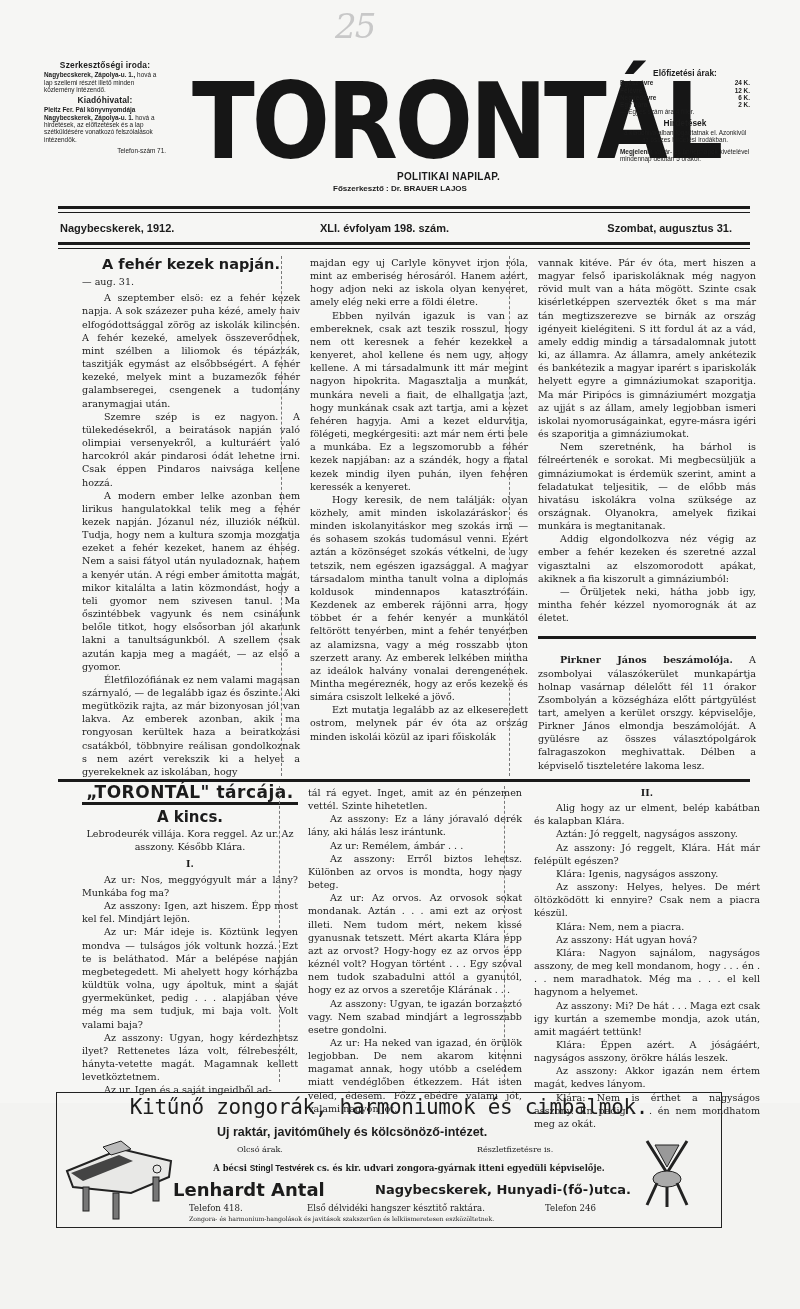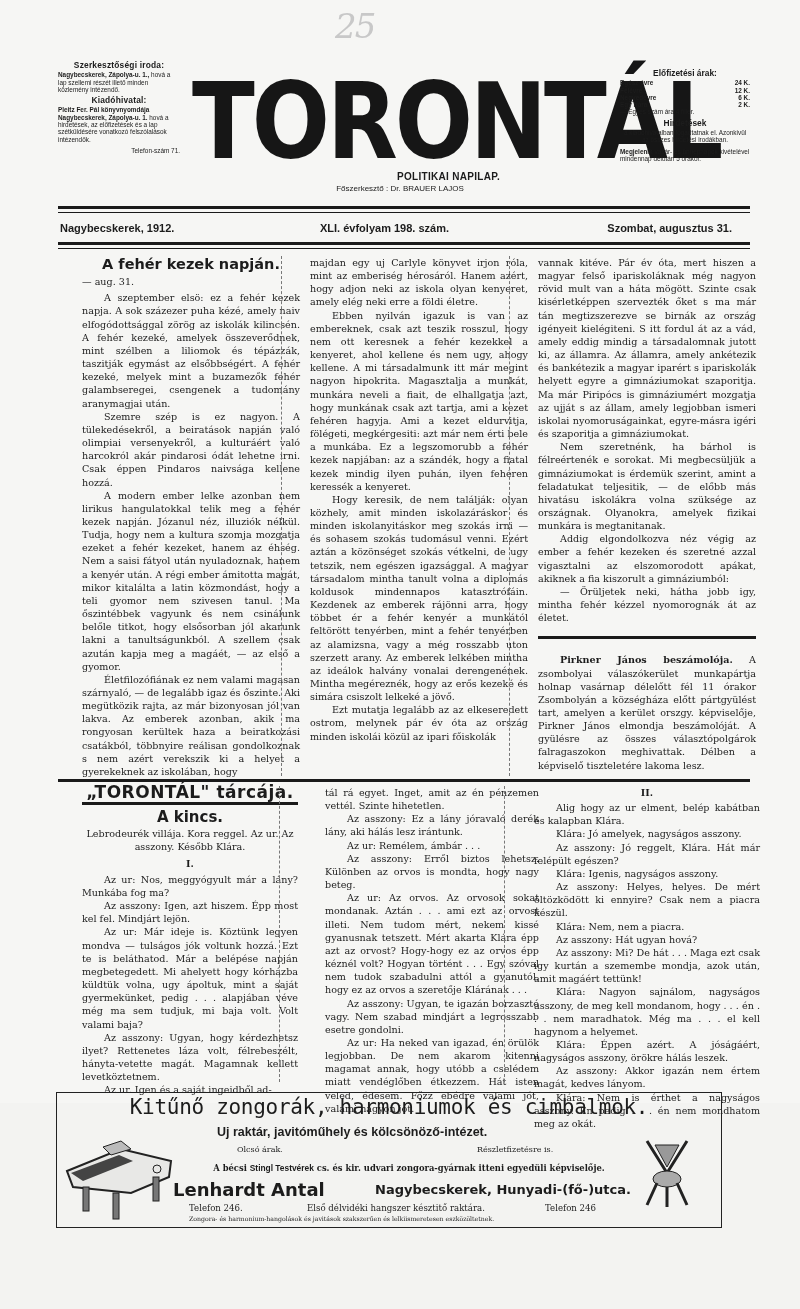--- a/index.html
+++ b/index.html
@@ -1,28 +1,28 @@
 <!DOCTYPE html>
 <html><head>
 <meta charset="utf-8">
 <style>
   html,body{margin:0;padding:0;background:#f3f3f1;}
   body{width:800px;height:1309px;position:relative;overflow:hidden;font-family:"DejaVu Serif",serif;color:#1c1c1c;}
   .page{position:absolute;left:0;top:0;width:800px;height:1103px;background:#f6f6f4;}
   .handwrite{position:absolute;left:335px;top:6px;font-family:"DejaVu Serif",serif;font-style:italic;font-size:34px;color:#c8c8c8;letter-spacing:-2px;}
-  .hdr-left{position:absolute;left:58px;top:62px;width:122px;font-family:"Liberation Sans",sans-serif;font-size:6.4px;line-height:7.3px;}
+  .hdr-left{position:absolute;left:44px;top:62px;width:122px;font-family:"Liberation Sans",sans-serif;font-size:6.4px;line-height:7.3px;}
   .hdr-left h4{margin:0 0 2px 0;font-size:8.4px;text-align:center;font-weight:bold;letter-spacing:0.2px;}
   .hdr-left p{margin:0 0 4px 0;}
   .bold{font-weight:bold;}
   .hdr-right{position:absolute;left:620px;top:70px;width:130px;font-family:"Liberation Sans",sans-serif;font-size:6.4px;line-height:7.3px;}
   .hdr-right h4{margin:0 0 2px 0;font-size:8.4px;text-align:center;font-weight:bold;}
   .price-row{display:flex;justify-content:space-between;font-weight:bold;}
   .masthead{position:absolute;left:192px;top:60px;width:408px;height:108px;font-family:"DejaVu Sans",sans-serif;font-weight:bold;font-size:92px;line-height:108px;letter-spacing:-3px;text-align:center;color:#161616;transform:scaleY(1.15);transform-origin:top;}
   .subtitle{position:absolute;left:300px;top:171px;width:200px;text-align:right;font-family:"Liberation Sans",sans-serif;font-weight:bold;font-size:10px;letter-spacing:0.3px;}
-  .editor{position:absolute;left:280px;top:184px;width:240px;text-align:center;font-family:"Liberation Sans",sans-serif;font-size:8px;}
+  .editor{position:absolute;left:280px;top:184px;width:240px;text-align:center;font-family:"Liberation Sans",sans-serif;font-size:8px;font-weight:bold;}
   .rule{position:absolute;left:58px;width:692px;background:#1a1a1a;}
   .dateline{position:absolute;top:222px;left:58px;width:692px;height:16px;font-family:"Liberation Sans",sans-serif;font-weight:bold;font-size:11px;}
   .dateline span{position:absolute;top:0;}
   .col{position:absolute;font-size:9.6px;line-height:13.15px;text-align:justify;margin-left:24px;}
   .col p{margin:0;text-indent:22px;}
   .col p.noind{text-indent:0;}
   .art-title{font-family:"DejaVu Sans",sans-serif;font-weight:bold;font-size:14.5px;text-align:center;margin:4px 0 4px 0;}
   .dateref{text-align:left;margin:0 0 3px 0;}
   .vsep{position:absolute;width:0;border-left:1px dashed #777;}
   .short-rule{height:3px;background:#1a1a1a;margin:12px 0 14px 0;}
@@ -123,59 +123,59 @@
     <div class="kincs">A kincs.</div>
     <p class="center">Lebrodeurék villája. Kora reggel. Az ur. Az asszony. Később Klára.</p>
     <p class="center" style="font-weight:bold;margin:3px 0;">I.</p>
     <p>Az ur: Nos, meggyógyult már a lány? Munkába fog ma?</p>
     <p>Az asszony: Igen, azt hiszem. Épp most kel fel. Mindjárt lejön.</p>
     <p>Az ur: Már ideje is. Köztünk legyen mondva — tulságos jók voltunk hozzá. Ezt te is beláthatod. Már a belépése napján megbetegedett. Mi ahelyett hogy kórházba küldtük volna, ugy ápoltuk, mint a saját gyermekünket, pedig . . . alapjában véve még ma sem tudjuk, mi baja volt. Volt valami baja?</p>
     <p>Az asszony: Ugyan, hogy kérdezhetsz ilyet? Rettenetes láza volt, félrebeszélt, hányta-vetette magát. Magamnak kellett levetköztetnem.</p>
     <p>Az ur. Igen és a saját ingeidből ad-</p>
   </div>
   <div class="vsep" style="left:279px;top:786px;height:296px;"></div>
-  <div class="col" style="left:301px;top:786px;width:214px;">
+  <div class="col" style="left:284px;top:786px;width:214px;">
     <p class="noind">tál rá egyet. Inget, amit az én pénzemen vettél. Szinte hihetetlen.</p>
     <p>Az asszony: Ez a lány jóravaló derék lány, aki hálás lesz irántunk.</p>
     <p>Az ur: Remélem, ámbár . . .</p>
     <p>Az asszony: Erről biztos lehetsz. Különben az orvos is mondta, hogy nagy beteg.</p>
     <p>Az ur: Az orvos. Az orvosok sokat mondanak. Aztán . . . ami ezt az orvost illeti. Nem tudom mért, nekem kissé gyanusnak tetszett. Mért akarta Klára épp azt az orvost? Hogy-hogy ez az orvos épp kéznél volt? Hogyan történt . . . Egy szóval nem tudok szabadulni attól a gyanutól, hogy ez az orvos a szeretője Klárának . . .</p>
     <p>Az asszony: Ugyan, te igazán borzasztó vagy. Nem szabad mindjárt a legrosszabb esetre gondolni.</p>
     <p>Az ur: Ha neked van igazad, én örülök legjobban. De nem akarom kitenni magamat annak, hogy utóbb a cselédem miatt vendéglőben étkezzem. Hát isten veled, édesem. Főzz ebédre valami jót, valami nagyon jót.</p>
   </div>
   <div class="vsep" style="left:504px;top:786px;height:296px;"></div>
   <div class="col" style="left:510px;top:786px;width:226px;">
     <p class="center" style="font-weight:bold;margin-bottom:2px;">II.</p>
     <p>Alig hogy az ur elment, belép kabátban és kalapban Klára.</p>
-    <p>Klára: Jó amelyek, nagyságos asszony.</p>
+    <p>Aztán: Jó reggelt, nagyságos asszony.</p>
     <p>Az asszony: Jó reggelt, Klára. Hát már felépült egészen?</p>
     <p>Klára: Igenis, nagyságos asszony.</p>
     <p>Az asszony: Helyes, helyes. De mért öltözködött ki ennyire? Csak nem a piacra készül.</p>
     <p>Klára: Nem, nem a piacra.</p>
     <p>Az asszony: Hát ugyan hová?</p>
+    <p>Klára: Nagyon sajnálom, nagyságos asszony, de meg kell mondanom, hogy . . . én . . . nem maradhatok. Még ma . . . el kell hagynom a helyemet.</p>
     <p>Az asszony: Mi? De hát . . . Maga ezt csak igy kurtán a szemembe mondja, azok után, amit magáért tettünk!</p>
-    <p>Klára: Nagyon sajnálom, nagyságos asszony, de meg kell mondanom, hogy . . . én . . . nem maradhatok. Még ma . . . el kell hagynom a helyemet.</p>
     <p>Klára: Éppen azért. A jóságáért, nagyságos asszony, örökre hálás leszek.</p>
     <p>Az asszony: Akkor igazán nem értem magát, kedves lányom.</p>
     <p>Klára: Nem is érthet a nagyságos asszony. En pedig . . . én nem mondhatom meg az okát.</p>
   </div>
 
   <div class="ad">
     <div class="ad-head">Kitűnő zongorák, harmoniumok és cimbalmok.</div>
     <div class="ad-sub">Uj raktár, javitóműhely és kölcsönöző-intézet.</div>
     <div class="ad-small" style="left:180px;top:52px;">Olcsó árak.</div>
     <div class="ad-small" style="left:420px;top:52px;">Részletfizetésre is.</div>
     <div class="ad-small" style="left:132px;top:70px;width:440px;text-align:center;font-size:8.4px;font-weight:bold;">
       <span>A bécsi</span>
       <b style="font-family:'Liberation Sans',sans-serif;">Stingl Testvérek</b>
       <span>cs. és kir. udvari zongora-gyárnak itteni egyedüli képviselője.</span>
     </div>
     <div class="ad-lenhardt">Lenhardt Antal</div>
     <div class="ad-addr">Nagybecskerek, Hunyadi-(fő-)utca.</div>
-    <div class="ad-small" style="left:132px;top:110px;font-size:8.6px;">Telefon 246.</div>
+    <div class="ad-small" style="left:132px;top:110px;font-size:8.6px;">Telefon 418.</div>
     <div class="ad-small" style="left:250px;top:110px;font-size:8.6px;">Első délvidéki hangszer késztitő raktára.</div>
     <div class="ad-small" style="left:488px;top:110px;font-size:8.6px;">Telefon 246</div>
     <div class="ad-small" style="left:132px;top:122px;font-size:6.2px;">Zongora- és harmonium-hangolások és javitások szakszerűen és lelkiismeretesen eszközöltetnek.</div>
 
     <svg class="piano" viewBox="0 0 118 92">
       <path d="M6 40 L60 18 L110 30 L108 46 L70 62 L12 56 Z" fill="#e8e8e6" stroke="#222" stroke-width="2"></path>
       <path d="M10 42 L58 24 L72 30 L22 50 Z" fill="#444"></path>
       <path d="M42 16 L60 10 L70 18 L50 24 Z" fill="#bbb" stroke="#222"></path>
       <rect x="22" y="56" width="6" height="24" fill="#777" stroke="#222"></rect>
       <rect x="52" y="62" width="6" height="26" fill="#777" stroke="#222"></rect>

